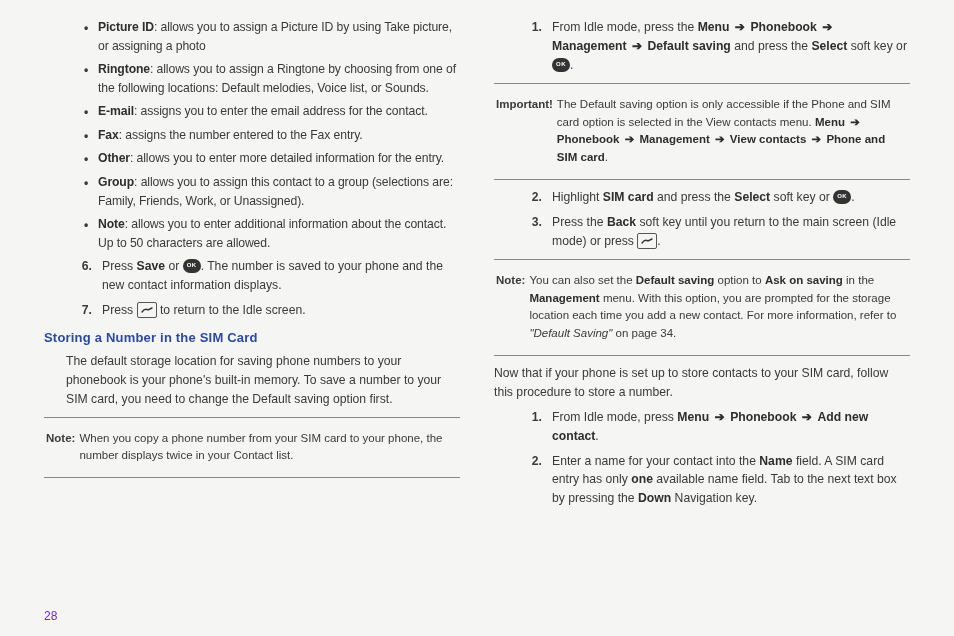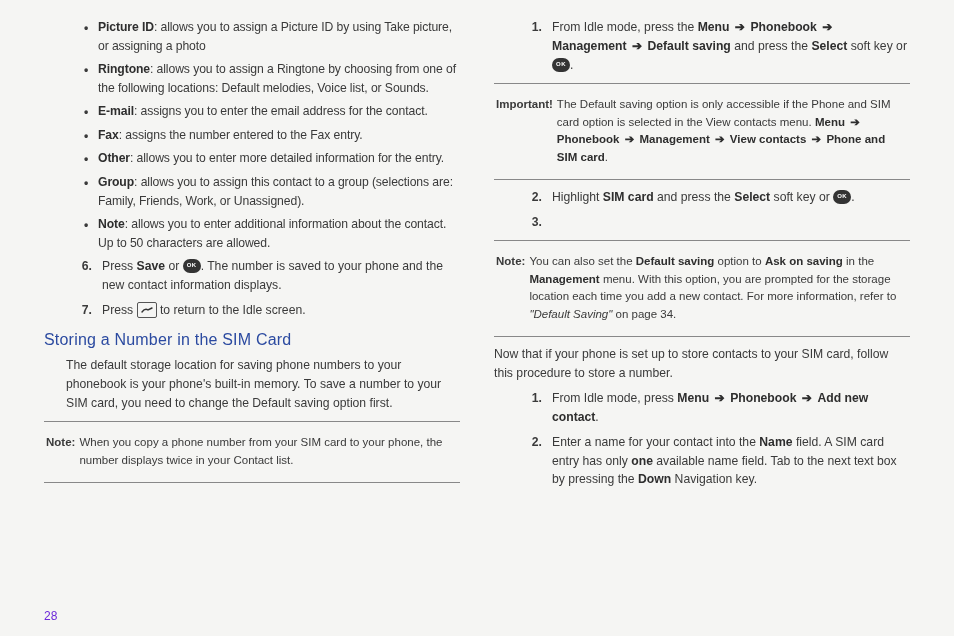--- a/index.html
+++ b/index.html
@@ -52,22 +52,22 @@
   }
   .num-idx {
     flex: 0 0 24px;
     font-weight: bold;
     text-align: right;
     margin-right: 10px;
   }
   .num-body { flex: 1; }
   .section-head {
     color: #2b4aa0;
-    font-weight: normal;
-    font-size: 16px;
+    font-weight: bold;
+    font-size: 13px;
     margin: 8px 0 4px 0;
     font-stretch: condensed;
     letter-spacing: .2px;
   }
   .body-para {
     margin: 0 0 6px 0;
     padding-left: 22px;
     padding-right: 2px;
   }
   .note-block {
@@ -215,20 +215,25 @@
         </span>
       </div>
     </div>
 
     <div class="num-line">
       <span class="num-idx">2.</span>
       <span class="num-body">Highlight <b>SIM card</b> and press the <b>Select</b> soft key or <span class="icon-ok">OK</span>.</span>
     </div>
     <div class="num-line">
       <span class="num-idx">3.</span>
+      <span class="num-body">Press the <b>Back</b> soft key until you return to the main screen (Idle mode) or press <span class="icon-end">
+            <svg width="12" height="10" viewBox="0 0 12 10">
+              <path d="M1 7 Q4 3 7 5 L11 3" stroke="#333" stroke-width="1.4" fill="none" stroke-linecap="round"></path>
+            </svg>
+          </span>.</span>
     </div>
 
     <div class="note-block">
       <div class="hang">
         <span class="label">Note:</span>
         <span class="text">You can also set the <b>Default saving</b> option to <b>Ask on saving</b> in the <b>Management</b> menu. With this option, you are prompted for the storage location each time you add a new contact. For more information, refer to <span class="quoted">"Default Saving"</span>  on page 34.</span>
       </div>
     </div>
 
     <div class="body-para" style="padding-left:0">Now that if your phone is set up to store contacts to your SIM card, follow this procedure to store a number.</div>

